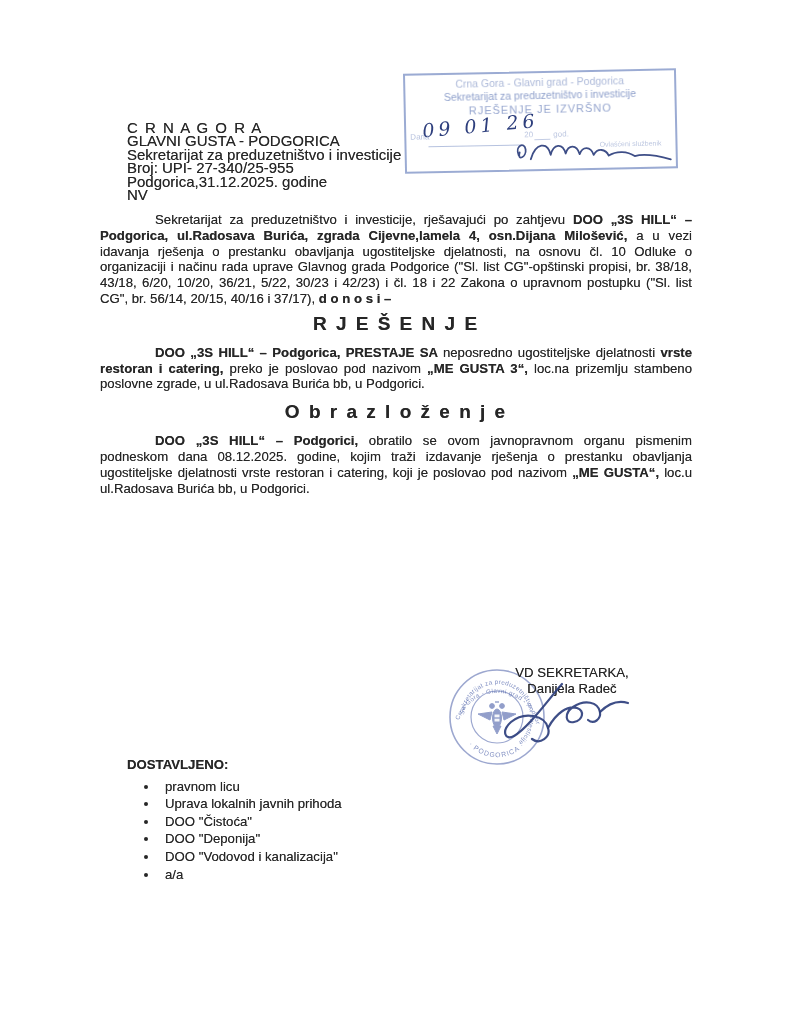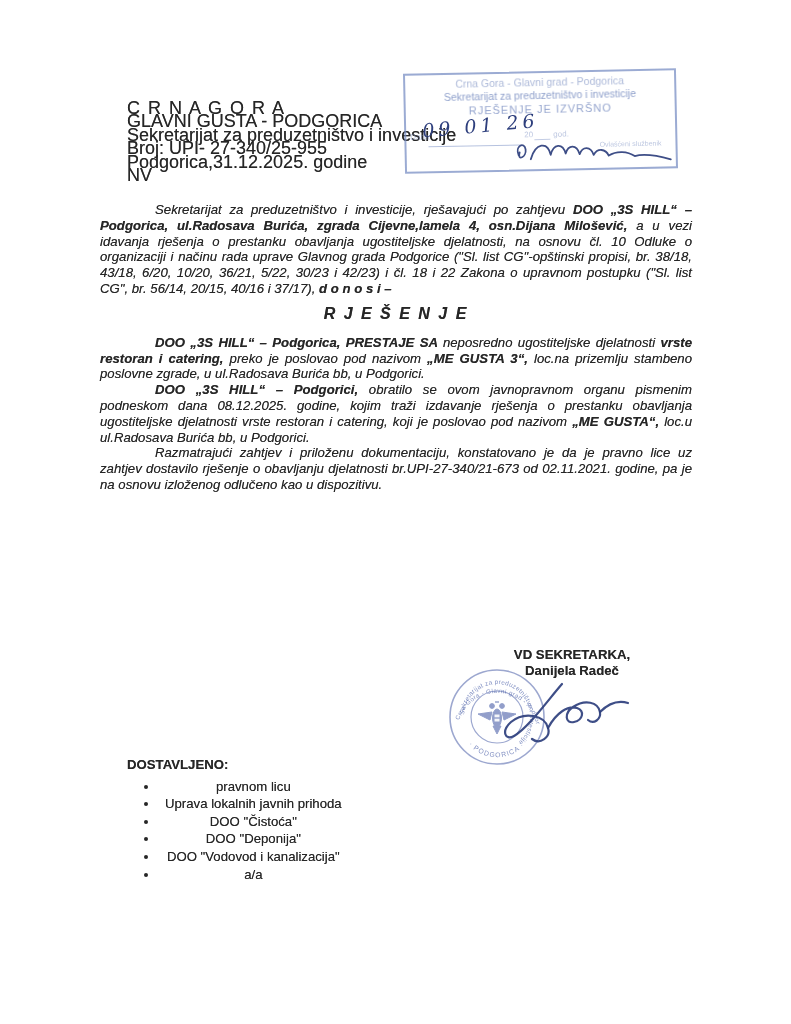--- a/index.html
+++ b/index.html
@@ -9,21 +9,21 @@
     --round-stamp-blue:#4a5fa8;
   }
   html,body{margin:0;padding:0;background:#ffffff;}
   .page{
     position:relative;width:791px;height:1024px;background:#ffffff;overflow:hidden;
     font-family:"Liberation Sans",sans-serif;color:var(--text);
   }
   .scan{text-shadow:0 0 .5px rgba(40,40,40,.65);}
 
   
-  .letterhead{position:absolute;left:127px;top:102px;font-size:18px;line-height:13.4px;}
+  .letterhead{position:absolute;left:127px;top:121px;font-size:15px;line-height:13.4px;}
   .letterhead .country{letter-spacing:1.5px;}
 
   
   .exec-stamp{
     position:absolute;left:404px;top:71px;width:269px;height:96px;
     border:2px solid rgba(122,143,196,.75);
     transform:rotate(-1.2deg);
     color:var(--stamp-blue);
   }
   .exec-stamp .l1{position:absolute;top:3px;left:0;right:0;text-align:center;font-size:10.5px;opacity:.62;filter:blur(.3px);}
@@ -36,43 +36,43 @@
   .exec-stamp .god{position:absolute;left:147px;top:57px;font-size:8px;opacity:.5;}
   .exec-stamp .officer{position:absolute;right:14px;top:69px;font-size:7px;opacity:.5;}
   .exec-stamp .hw-date{
     position:absolute;left:16px;top:40px;
     font-family:"DejaVu Serif",serif;font-style:italic;font-size:19px;letter-spacing:4px;
     color:var(--ink-handwriting);transform:rotate(-4deg);
   }
   .ink-path{stroke:var(--ink-handwriting);fill:none;stroke-linecap:round;stroke-linejoin:round;opacity:.92;}
 
   
-  .body-col{position:absolute;left:100px;top:202px;width:592px;font-size:13.2px;line-height:15.8px;text-align:justify;font-style:italic;}
+  .body-col{position:absolute;left:100px;top:212px;width:592px;font-size:13.2px;line-height:15.8px;text-align:justify;}
   .body-col p{margin:0;text-indent:55px;}
-  .body-col h2{font-size:16px;line-height:16px;font-weight:bold;text-align:center;text-indent:0;letter-spacing:2px;}
+  .body-col h2{font-size:19px;line-height:16px;font-weight:bold;text-align:center;text-indent:0;letter-spacing:2px;}
   .h-rjesenje{margin:9px 0 13px 0;}
   .h-obrazlozenje{margin:12px 0 13px 0;}
   .b{font-weight:bold;}
 
   
-  .sig-block{position:absolute;left:498px;top:647px;width:148px;text-align:center;font-size:13.2px;line-height:16px;font-weight:bold;z-index:3;}
+  .sig-block{position:absolute;left:498px;top:665px;width:148px;text-align:center;font-size:13.2px;line-height:16px;font-weight:normal;z-index:3;}
 
   
   .round-stamp{position:absolute;left:442px;top:662px;z-index:1;}
   .rs-ring{stroke:var(--round-stamp-blue);fill:none;opacity:.55;}
   .rs-text{fill:var(--round-stamp-blue);opacity:.7;font-family:"Liberation Sans",sans-serif;}
   .rs-emblem{stroke:var(--round-stamp-blue);fill:var(--round-stamp-blue);opacity:.6;}
 
   .sig-ink{position:absolute;left:0;top:0;pointer-events:none;z-index:4;}
 
   
   .delivery{position:absolute;left:127px;top:756px;font-size:13.2px;line-height:17.6px;}
   .delivery .title{font-weight:bold;}
   .delivery ul{margin:4px 0 0 0;padding-left:32px;list-style:disc;}
-  .delivery li{padding-left:6px;text-align:center;}
+  .delivery li{padding-left:6px;}
 </style>
 </head>
 <body>
 
 <div class="page">
 
   <header class="letterhead scan">
     <div class="country">C R N A   G O R A</div>
     <div>GLAVNI GUSTA - PODGORICA</div>
     <div>Sekretarijat za preduzetništvo i investicije</div>
@@ -99,24 +99,24 @@
     </svg>
   </div>
 
   <main class="body-col scan">
     <p><span>Sekretarijat za preduzetništvo i investicije, rješavajući po zahtjevu </span><span class="b">DOO „3S HILL“ – Podgorica, ul.Radosava Burića, zgrada Cijevne,lamela 4, osn.Dijana Milošević,</span><span> a u vezi idavanja rješenja o prestanku obavljanja  ugostiteljske djelatnosti, na osnovu čl. 10 Odluke o organizaciji i načinu rada uprave Glavnog grada Podgorice ("Sl. list CG"-opštinski propisi, br. 38/18, 43/18, 6/20, 10/20, 36/21, 5/22, 30/23 i 42/23) i čl. 18 i 22 Zakona o upravnom postupku ("Sl. list CG", br. 56/14, 20/15, 40/16 i 37/17), </span><span class="b">d o n o s i –</span></p>
 
     <h2 class="h-rjesenje">R J E Š E N J E</h2>
 
     <p><span class="b">DOO  „3S HILL“ – Podgorica, PRESTAJE SA </span><span>neposredno ugostiteljske djelatnosti </span><span class="b">vrste restoran i catering, </span><span>preko je poslovao pod nazivom </span><span class="b">„ME GUSTA 3“, </span><span>loc.na prizemlju stambeno poslovne zgrade, u ul.Radosava Burića bb, u Podgorici.</span></p>
 
+    <h2 class="h-obrazlozenje">O b r a z l o ž e n j e</h2>
 
     <p><span class="b">DOO „3S HILL“ – Podgorici, </span><span>obratilo se ovom javnopravnom organu pismenim podneskom dana 08.12.2025. godine, kojim traži izdavanje rješenja o prestanku obavljanja ugostiteljske djelatnosti vrste restoran i catering, koji je poslovao pod nazivom </span><span class="b">„ME GUSTA“, </span><span>loc.u ul.Radosava Burića bb, u Podgorici.</span></p>
 
-    <p>Razmatrajući zahtjev i priloženu dokumentaciju, konstatovano je da je pravno lice uz zahtjev dostavilo rješenje o obavljanju djelatnosti br.UPI-27-340/21-673 od 02.11.2021. godine, pa je na osnovu izloženog odlučeno kao u dispozitivu.</p>
   </main>
 
   <div class="sig-block scan">
     <div>VD SEKRETARKA,</div>
     <div>Danijela Radeč</div>
   </div>
 
   <svg class="round-stamp" width="110" height="110" viewBox="0 0 110 110">
     <defs>
       <path id="arcTop" d="M16,62 A40,40 0 0 1 94,62"></path>

